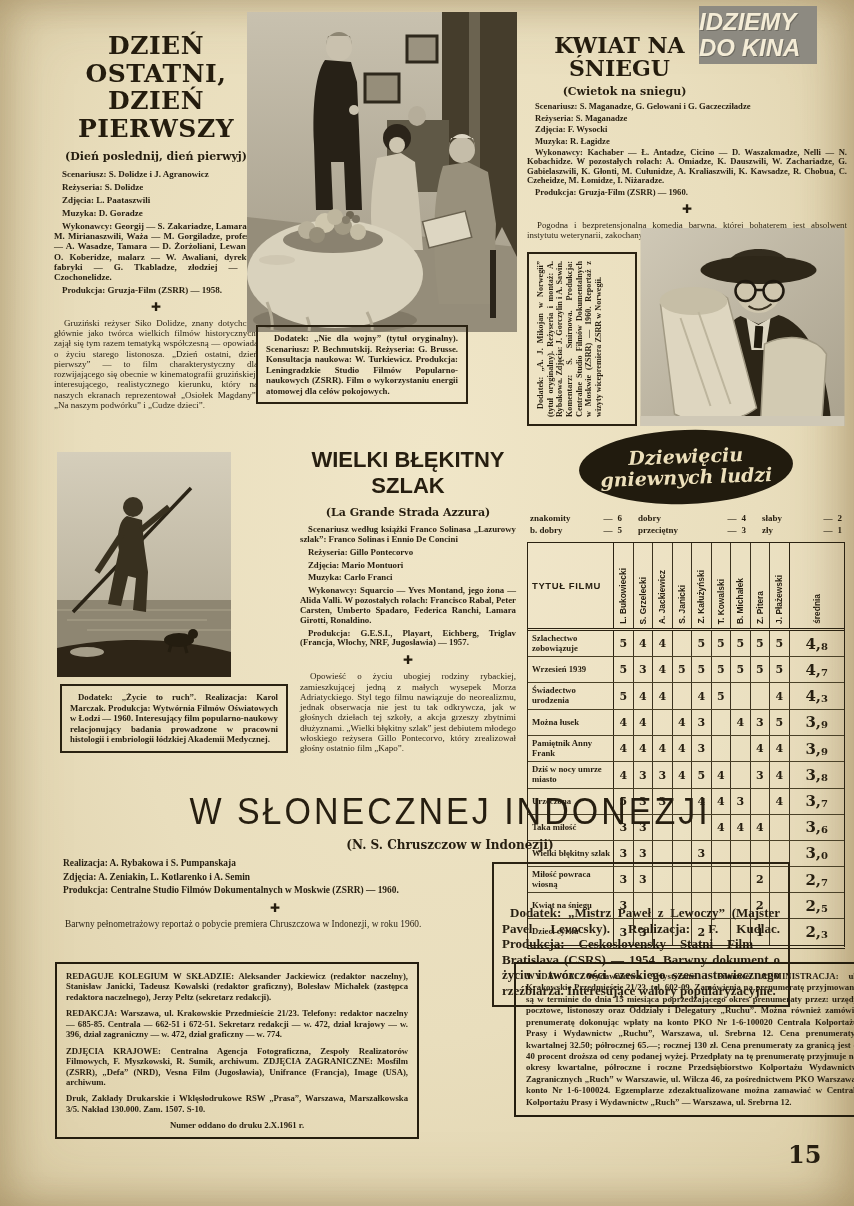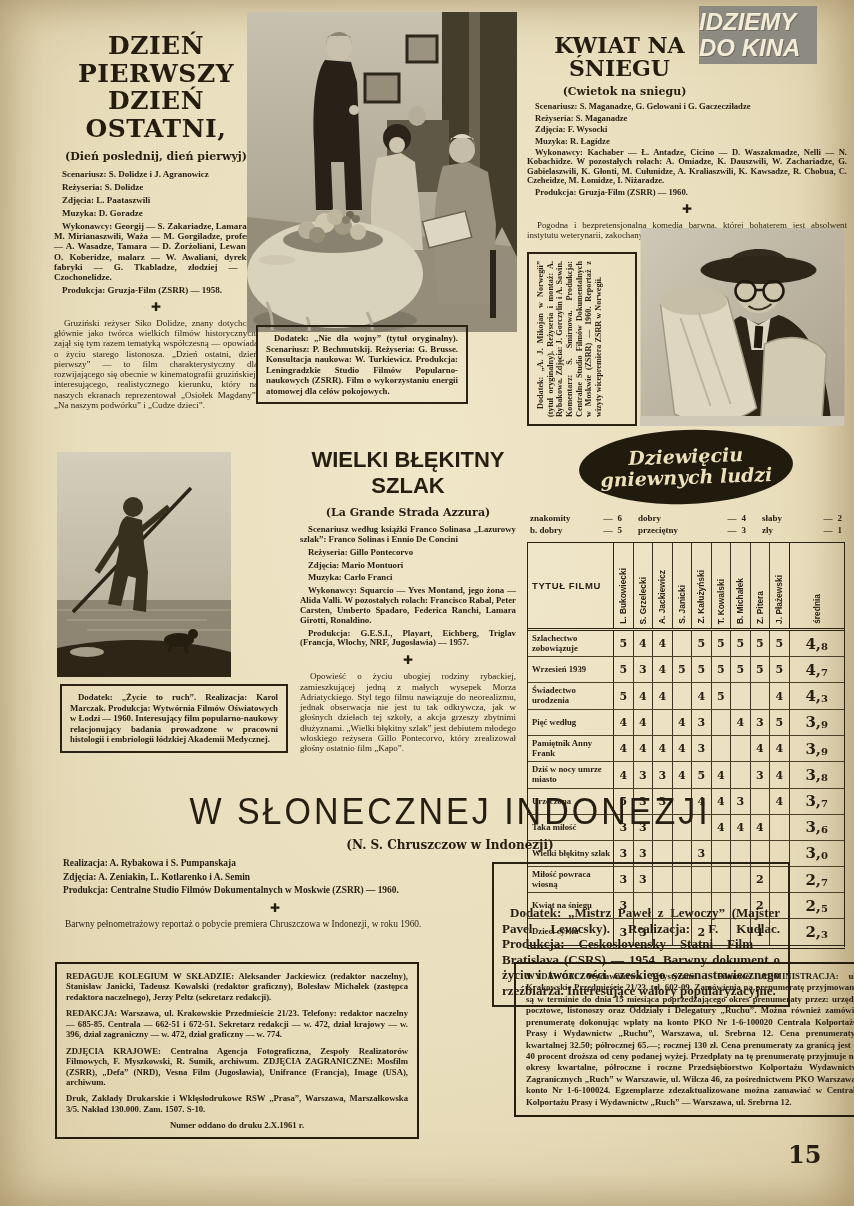--- a/index.html
+++ b/index.html
@@ -111,22 +111,22 @@
   .page-num { position:absolute; left:788px; top:1140px; font-size:24px; font-weight:bold;
               font-family:"DejaVu Serif", serif; }
 </style>
 </head>
 <body>
 
 <div class="page">
 
   <section class="art-dzien">
     <h1 class="slab">
+      <div>DZIEŃ OSTATNI,</div>
       <div>DZIEŃ PIERWSZY</div>
-      <div>DZIEŃ OSTATNI,</div>
     </h1>
     <div class="subtitle">(Dień poslednij, dień pierwyj)</div>
     <p class="credit">Scenariusz: S. Dolidze i J. Agranowicz</p>
     <p class="credit">Reżyseria: S. Dolidze</p>
     <p class="credit">Zdjęcia: L. Paataszwili</p>
     <p class="credit">Muzyka: D. Goradze</p>
     <p class="credit">Wykonawcy: Georgij — S. Zakariadze, Lamara — M. Mirianaszwili, Waża — M. Gorgiladze, profesor — A. Wasadze, Tamara — D. Żorżoliani, Lewan — O. Koberidze, malarz — W. Awaliani, dyrektor fabryki — G. Tkabladze, złodziej — G. Czochonelidze.</p>
     <p class="credit">Produkcja: Gruzja-Film (ZSRR) — 1958.</p>
     <div class="sep">✚</div>
     <p class="body-text">Gruziński reżyser Siko Dolidze, znany dotychczas głównie jako twórca wielkich filmów historycznych, zajął się tym razem tematyką współczesną — opowiada o życiu starego listonosza. „Dzień ostatni, dzień pierwszy” — to film charakterystyczny dla rozwijającego się obecnie w kinematografii gruzińskiej, interesującego, realistycznego kierunku, który na naszych ekranach reprezentował „Osiołek Magdany”, „Na naszym podwórku” i „Cudze dzieci”.</p>
@@ -404,21 +404,21 @@
             <div class="cell score-cell">5</div>
             <div class="cell score-cell"></div>
             <div class="cell score-cell"></div>
             <div class="cell score-cell pre-avg">4</div>
             <div class="cell avg-cell">
               <span class="avg-main">4,</span>
               <span class="avg-dec">3</span>
             </div>
           </div>
           <div class="t-row">
-            <div class="cell title-cell">Pięć według</div>
+            <div class="cell title-cell">Można łusek</div>
             <div class="cell score-cell">4</div>
             <div class="cell score-cell">4</div>
             <div class="cell score-cell"></div>
             <div class="cell score-cell">4</div>
             <div class="cell score-cell">3</div>
             <div class="cell score-cell"></div>
             <div class="cell score-cell">4</div>
             <div class="cell score-cell">3</div>
             <div class="cell score-cell pre-avg">5</div>
             <div class="cell avg-cell">

